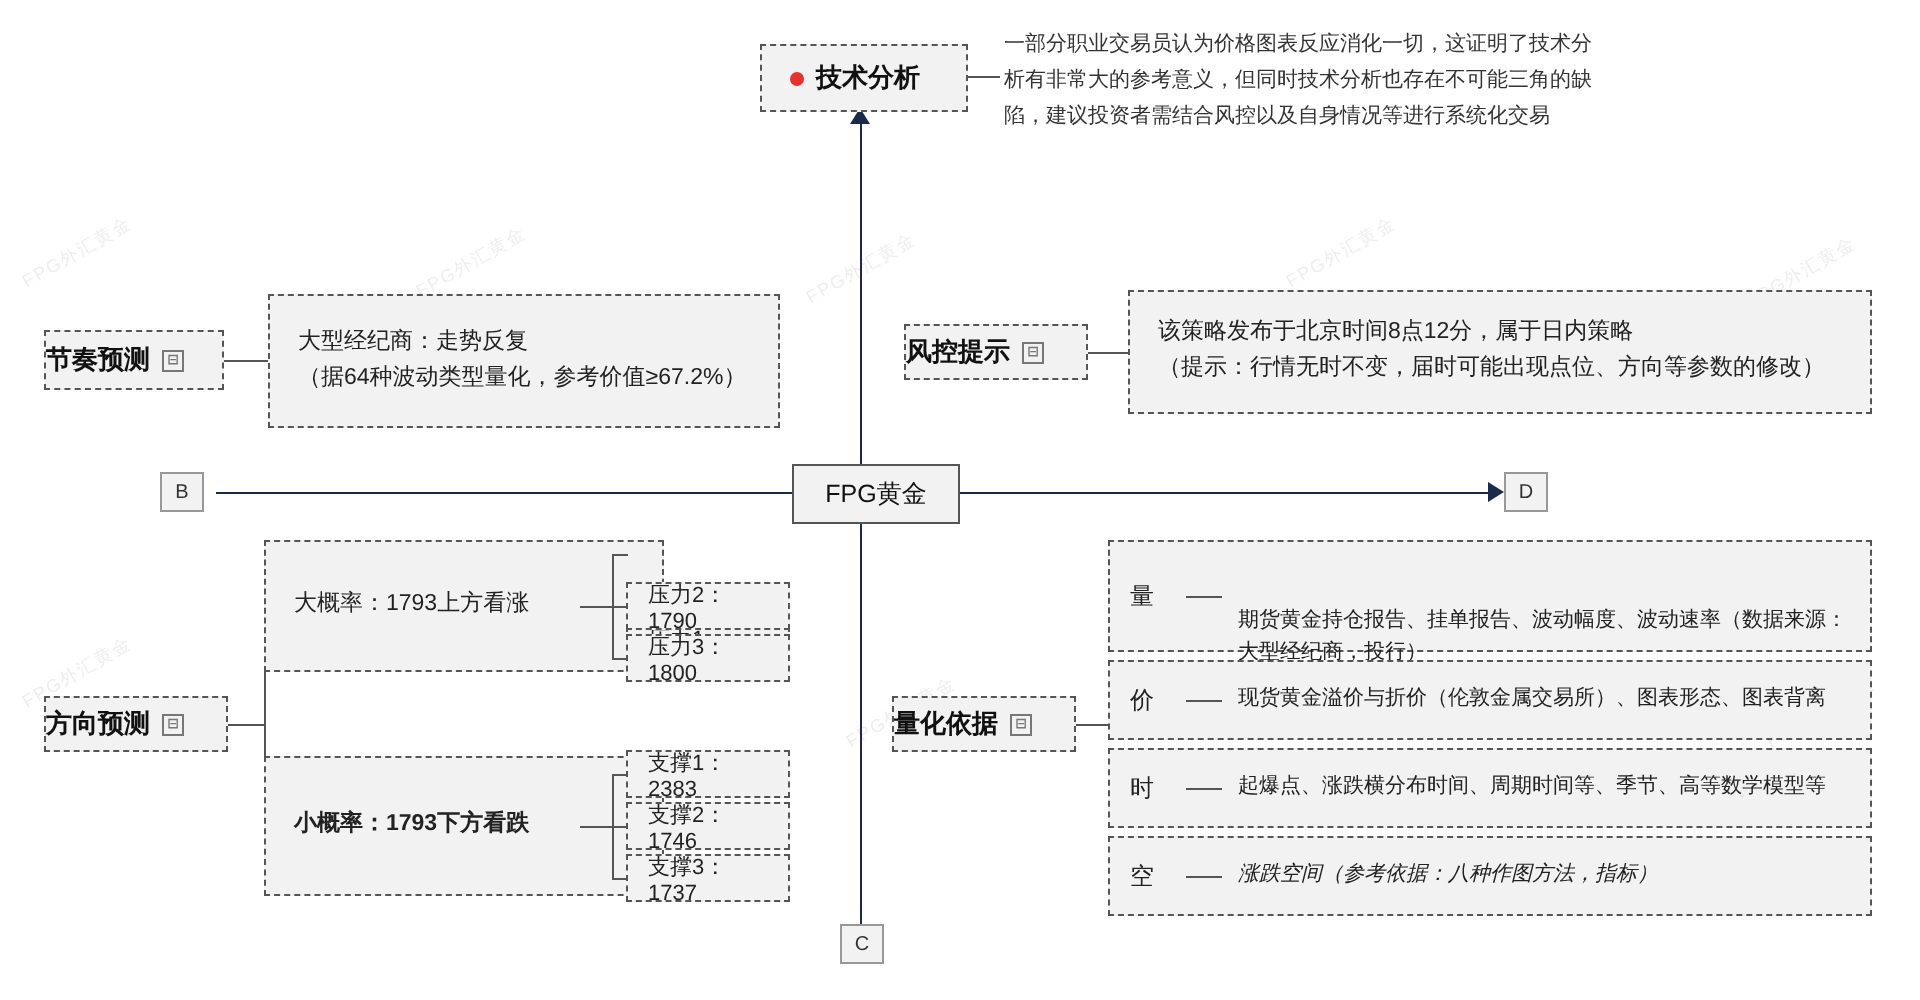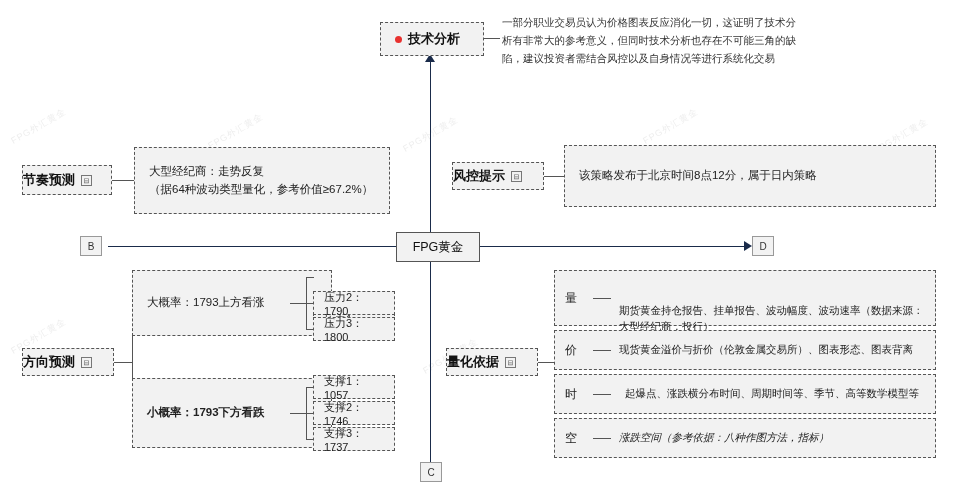--- a/index.html
+++ b/index.html
@@ -105,20 +105,21 @@
   <div>（据64种波动类型量化，参考价值≥67.2%）</div>
 </div>
 
 <div class="label" style="left:452px;top:162px;width:92px;height:28px;border:1px dashed #555;">
   <span class="red">风控提示</span>
   <span class="sq">⊟</span>
 </div>
 <div class="line hl" style="left:544px;top:176px;width:20px;background:#555;"></div>
 <div class="node" style="left:564px;top:145px;width:372px;height:62px;padding:7px 14px;flex-direction:column;align-items:flex-start;justify-content:center;">
   <div>该策略发布于北京时间8点12分，属于日内策略</div>
+  <div>（提示：行情无时不变，届时可能出现点位、方向等参数的修改）</div>
 </div>
 
 <div class="label" style="left:22px;top:348px;width:92px;height:28px;">
   <span class="red">方向预测</span>
   <span class="sq">⊟</span>
 </div>
 <div class="line hl" style="left:114px;top:362px;width:18px;background:#555;"></div>
 <div class="line vl" style="left:132px;top:302px;height:120px;background:#555;"></div>
 <div class="line hl" style="left:132px;top:302px;width:6px;background:#555;"></div>
 <div class="line hl" style="left:132px;top:422px;width:6px;background:#555;"></div>
@@ -132,21 +133,21 @@
 <div class="sub" style="left:313px;top:276px;width:82px;height:24px;margin-top:37px;">压力1：1779</div>
 <div class="sub" style="left:313px;top:291px;width:82px;height:24px;">压力2：1790</div>
 <div class="sub" style="left:313px;top:317px;width:82px;height:24px;">压力3：1800</div>
 
 <div class="node" style="left:132px;top:378px;width:200px;height:70px;padding:0 14px;font-weight:bold;">小概率：1793下方看跌</div>
 <div class="line hl" style="left:290px;top:413px;width:16px;background:#555;"></div>
 <div class="line vl" style="left:306px;top:387px;height:52px;background:#555;"></div>
 <div class="line hl" style="left:306px;top:387px;width:8px;background:#555;"></div>
 <div class="line hl" style="left:306px;top:413px;width:8px;background:#555;"></div>
 <div class="line hl" style="left:306px;top:439px;width:8px;background:#555;"></div>
-<div class="sub" style="left:313px;top:375px;width:82px;height:24px;">支撑1：1057</div>
+<div class="sub" style="left:313px;top:375px;width:82px;height:24px;">支撑1：2383</div>
 <div class="sub" style="left:313px;top:401px;width:82px;height:24px;">支撑2：1746</div>
 <div class="sub" style="left:313px;top:427px;width:82px;height:24px;">支撑3：1737</div>
 
 <div class="label" style="left:446px;top:348px;width:92px;height:28px;">
   <span>量化依据</span>
   <span class="sq">⊟</span>
 </div>
 <div class="line hl" style="left:538px;top:362px;width:16px;background:#555;"></div>
 
 <div class="qrow" style="left:554px;top:270px;width:382px;height:56px;">
@@ -155,19 +156,19 @@
   <span style="flex:1;margin-top:41px;">期货黄金持仓报告、挂单报告、波动幅度、波动速率（数据来源：大型经纪商，投行）</span>
 </div>
 <div class="qrow" style="left:554px;top:330px;width:382px;height:40px;">
   <span class="qkey" style="position:static;min-width:20px;">价</span>
   <span style="display:inline-block;width:18px;height:1px;background:#555;margin:0 8px;"></span>
   <span style="flex:1;">现货黄金溢价与折价（伦敦金属交易所）、图表形态、图表背离</span>
 </div>
 <div class="qrow" style="left:554px;top:374px;width:382px;height:40px;">
   <span class="qkey" style="position:static;min-width:20px;">时</span>
   <span style="display:inline-block;width:18px;height:1px;background:#555;margin:0 8px;"></span>
-  <span style="flex:1;text-align:center;">起爆点、涨跌横分布时间、周期时间等、季节、高等数学模型等</span>
+  <span style="flex:1;">起爆点、涨跌横分布时间、周期时间等、季节、高等数学模型等</span>
 </div>
 <div class="qrow" style="left:554px;top:418px;width:382px;height:40px;">
   <span class="qkey" style="position:static;min-width:20px;">空</span>
   <span style="display:inline-block;width:18px;height:1px;background:#555;margin:0 8px;"></span>
   <span style="flex:1;font-style:italic;">涨跌空间（参考依据：八种作图方法，指标）</span>
 </div>
 
 </body></html>

